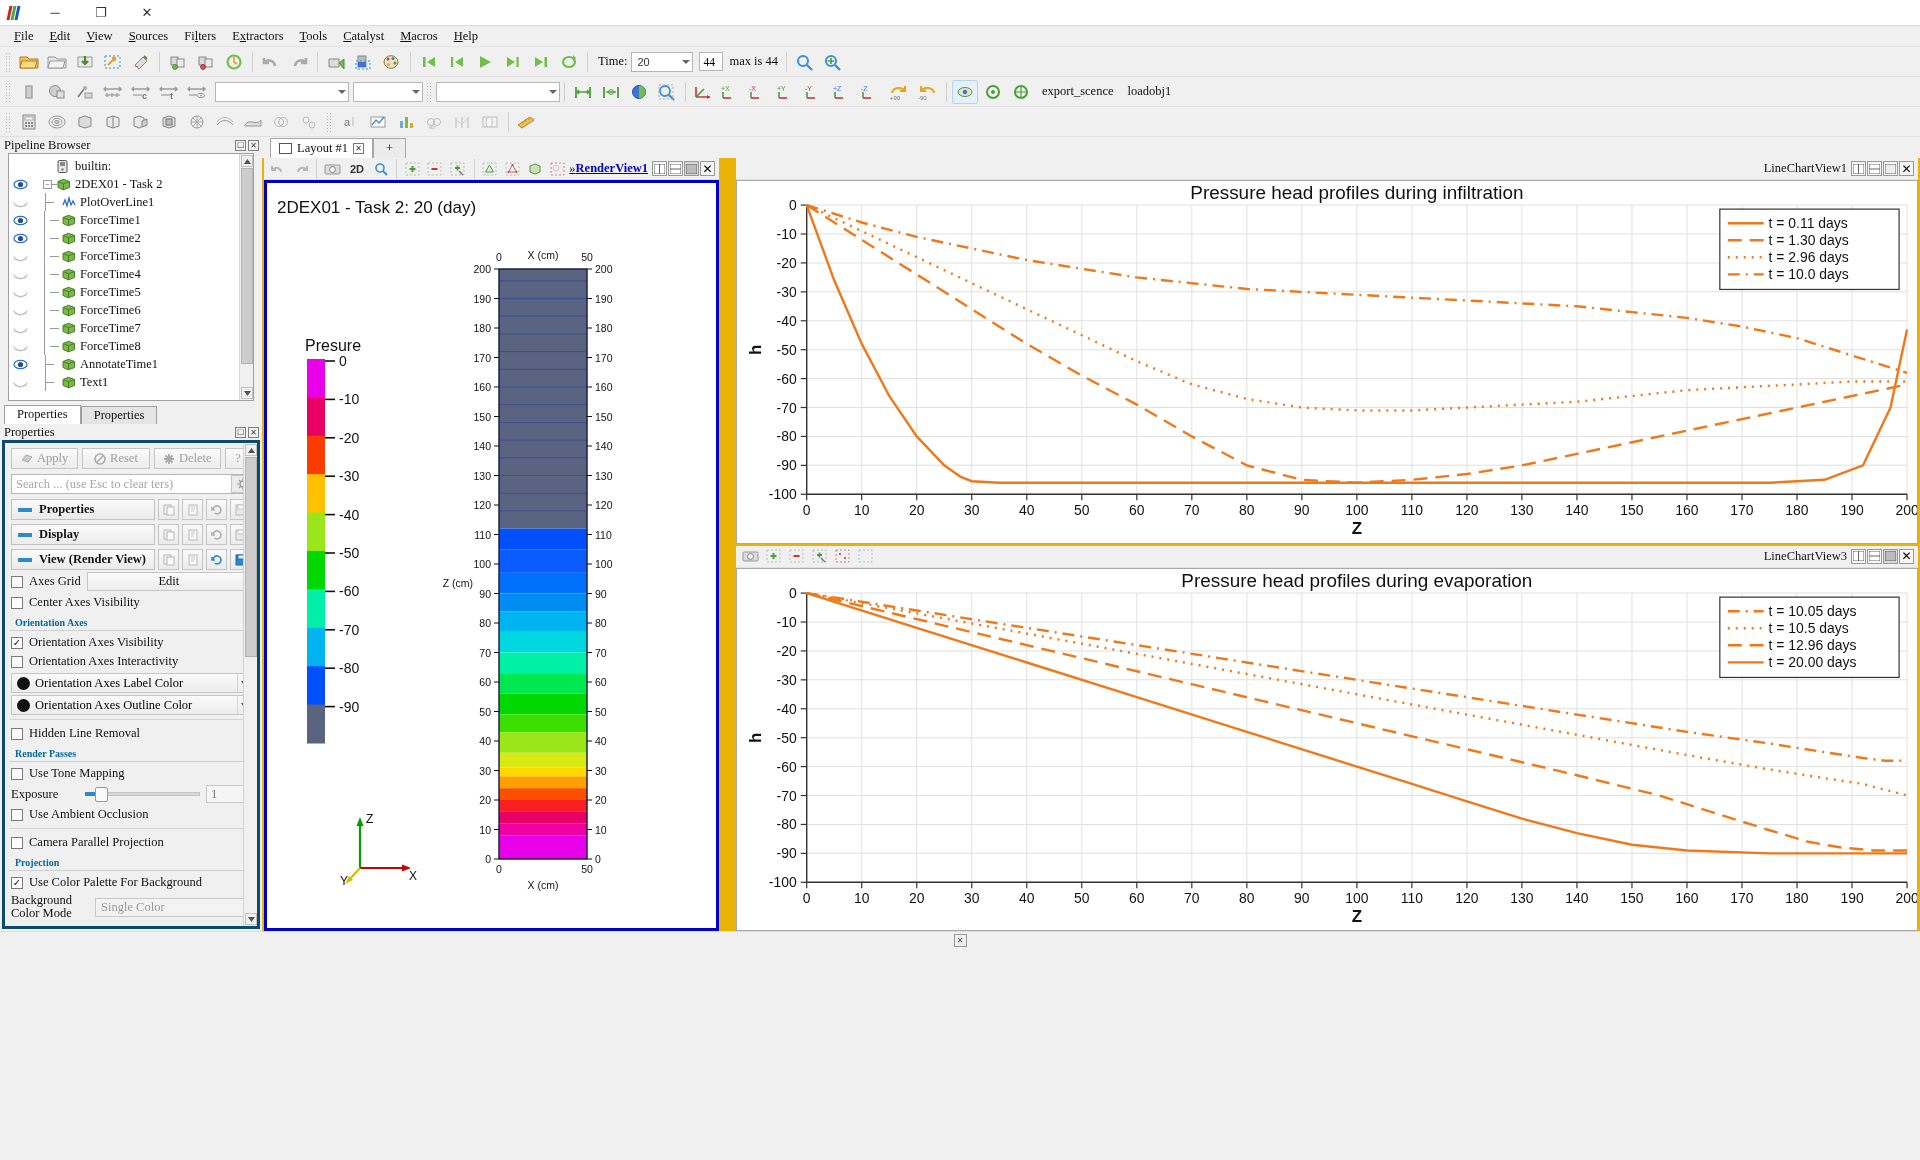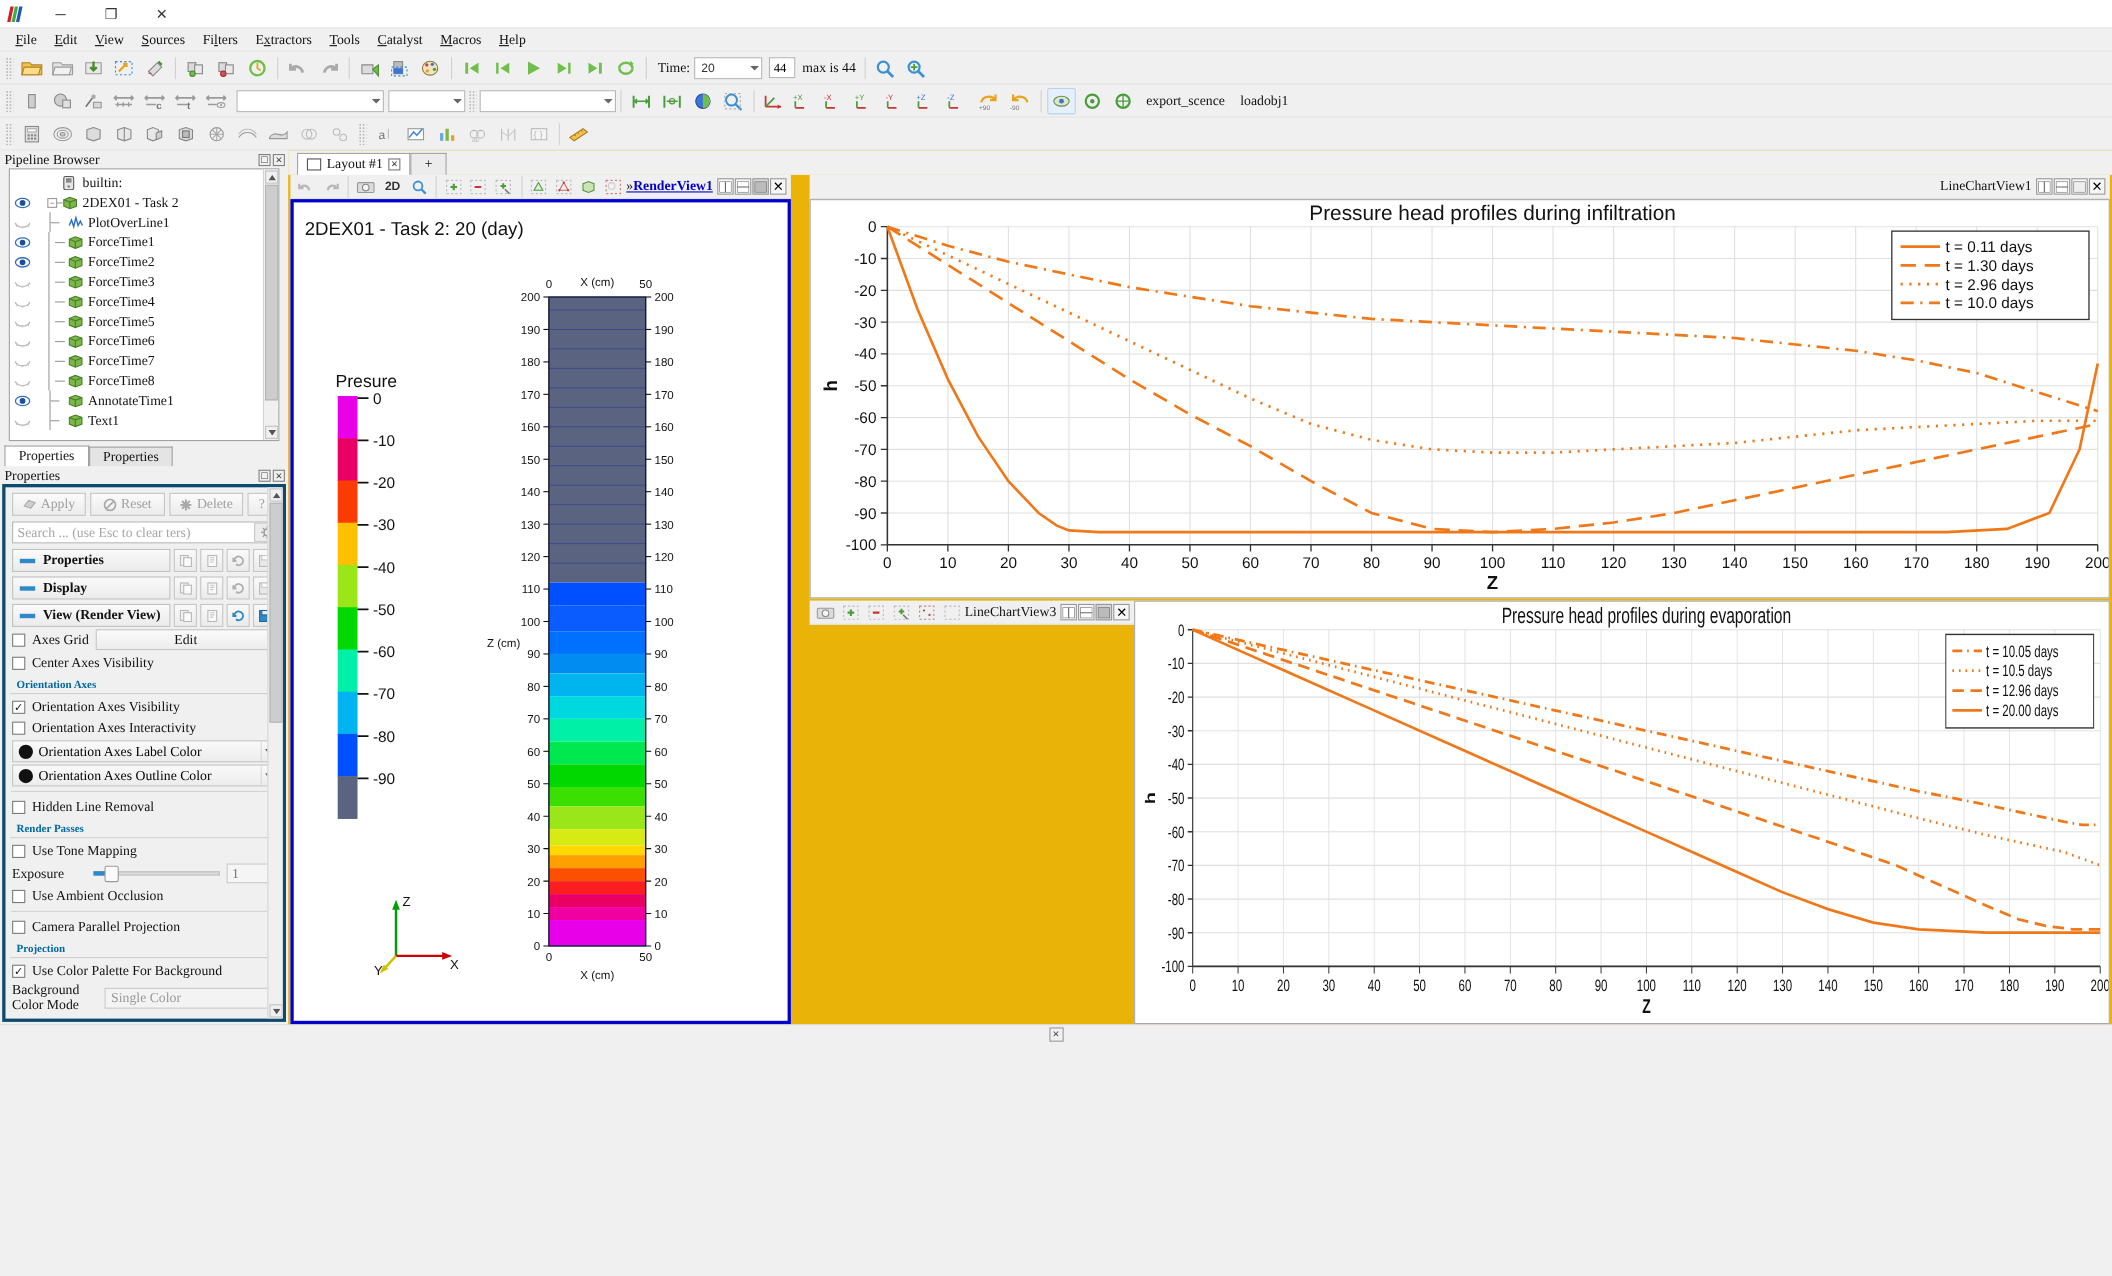--- a/index.html
+++ b/index.html
@@ -1565,21 +1565,21 @@
                 <line x1="995" y1="59" x2="1031" y2="59" stroke="#f07818" stroke-width="2.4" stroke-dasharray="14,8"></line>
                 <text x="1036" y="64" font-size="14" fill="#111">t = 1.30 days</text>
                 <line x1="995" y1="76" x2="1031" y2="76" stroke="#f07818" stroke-width="2.4" stroke-dasharray="2,6"></line>
                 <text x="1036" y="81" font-size="14" fill="#111">t = 2.96 days</text>
                 <line x1="995" y1="93" x2="1031" y2="93" stroke="#f07818" stroke-width="2.4" stroke-dasharray="12,6,2,6"></line>
                 <text x="1036" y="98" font-size="14" fill="#111">t = 10.0 days</text>
               </svg>
           </div>
         </div>
 
-        <div style="display:flex;flex-direction:row;flex:1">
+        <div style="display:flex;flex-direction:column;flex:1">
           <div class="viewtb">
             <span class="vtb">
                 <svg width="17" height="14">
                   <rect x="1" y="3" width="15" height="9" rx="1" fill="#dcdcdc" stroke="#999"></rect>
                   <circle cx="8.5" cy="7.5" r="3" fill="#f5f5f5" stroke="#888"></circle>
                 </svg>
               </span>
             <span class="vtb">
                 <svg width="16" height="14">
                   <rect x="1" y="1" width="13" height="12" fill="none" stroke="#bbb" stroke-dasharray="2 2"></rect>

